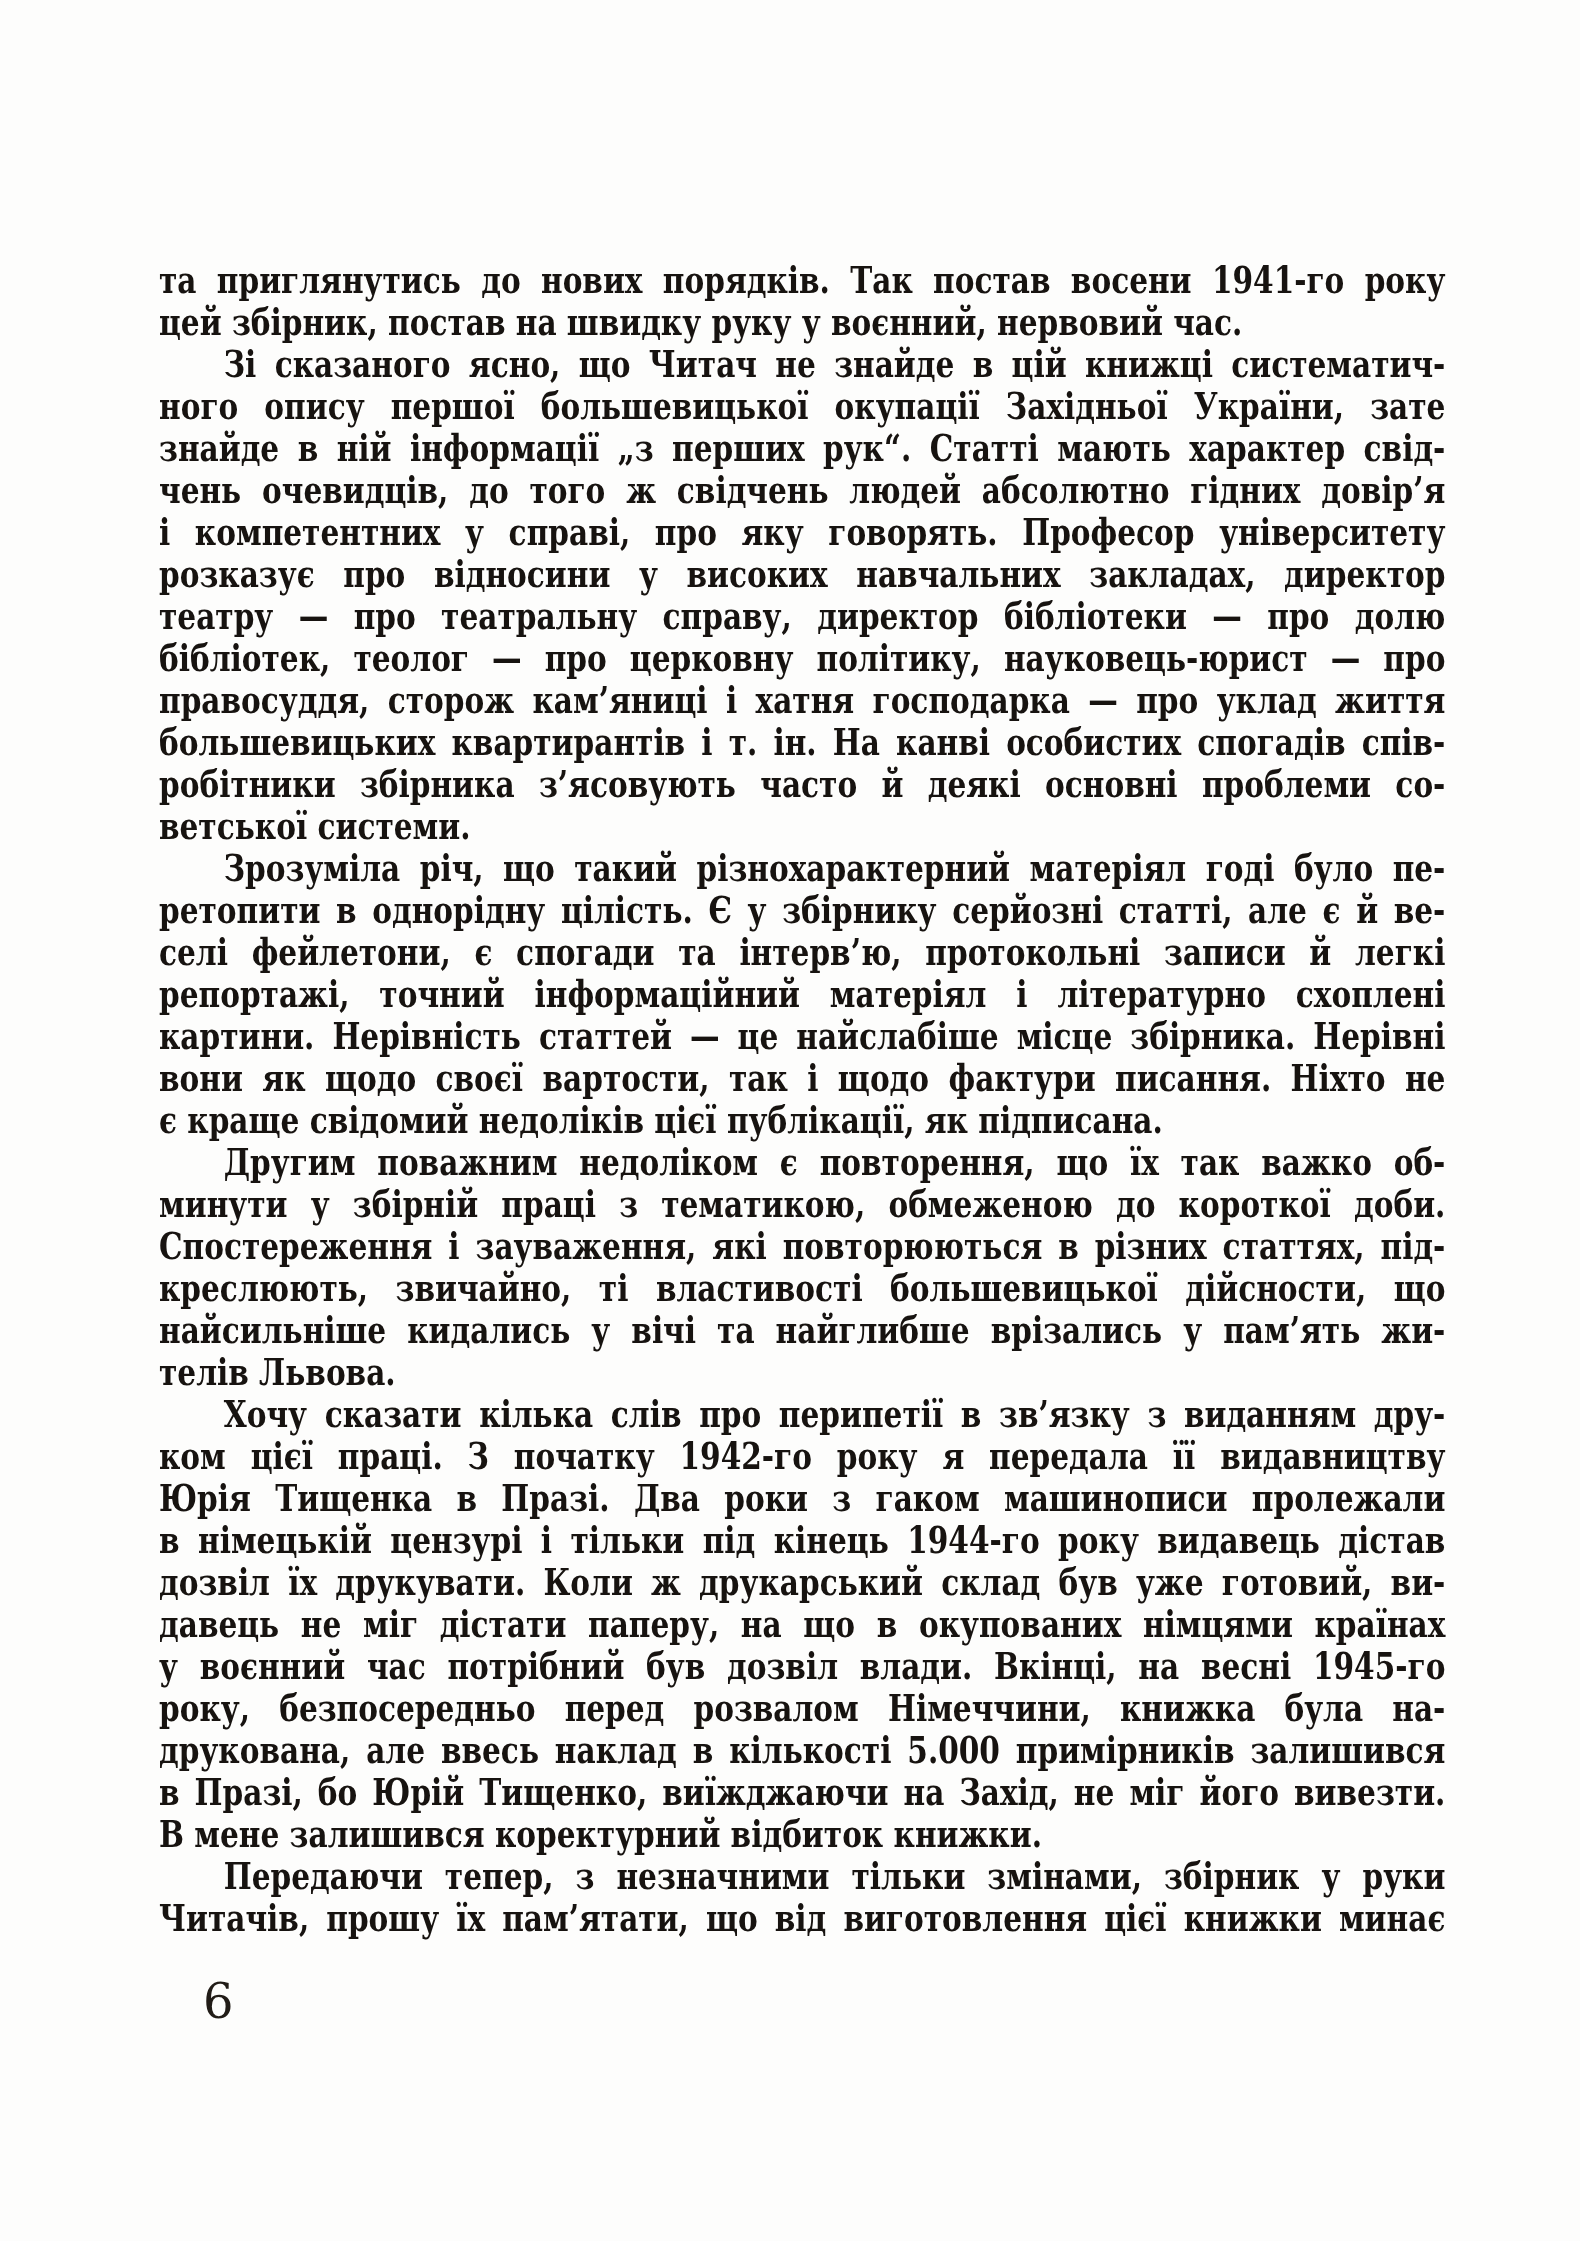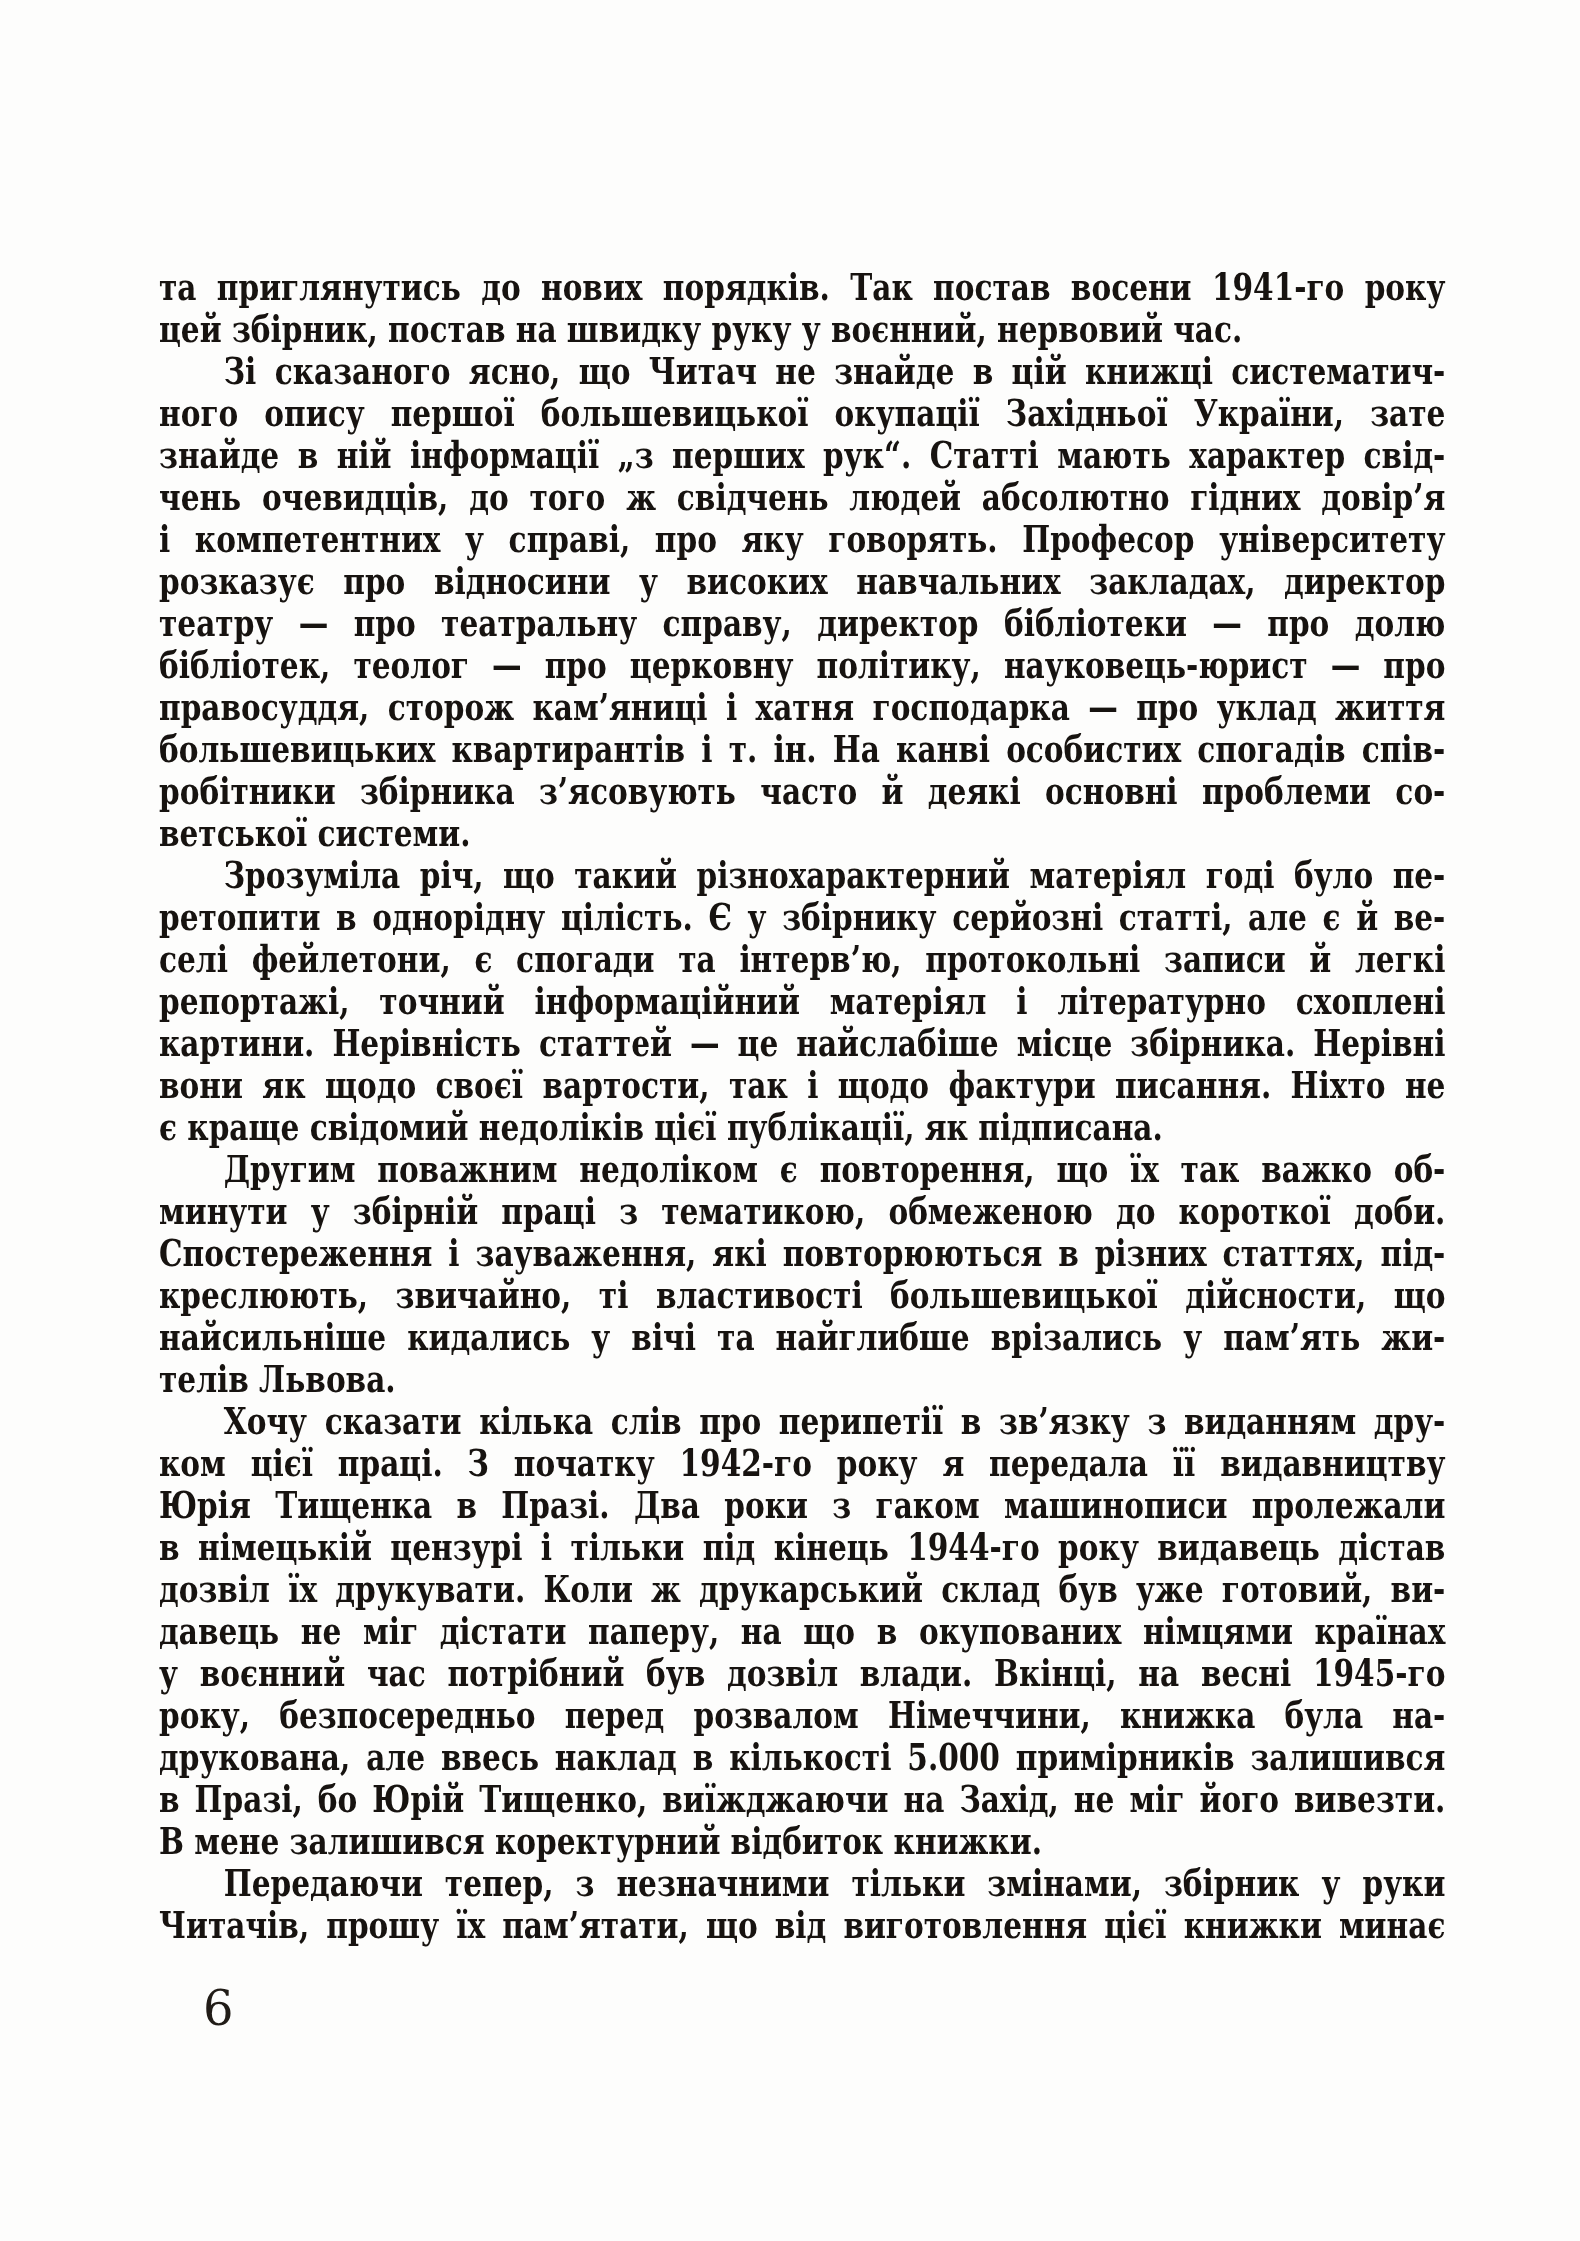--- a/index.html
+++ b/index.html
@@ -11,21 +11,21 @@
     width: 1580px;
     height: 2241px;
     position: relative;
     background: #fdfdfc;
     overflow: hidden;
     font-family: "DejaVu Serif", serif;
   }
   .scan-page {
     position: absolute;
     left: 0;
-    top: 15px;
+    top: 8px;
     width: 1580px;
     height: 2175px;
     background: #fdfdfc;
   }
   .text-block {
     position: absolute;
     left: 159px;
     top: 251px;
     width: 1609px;           
     transform: scaleX(0.7995);  

